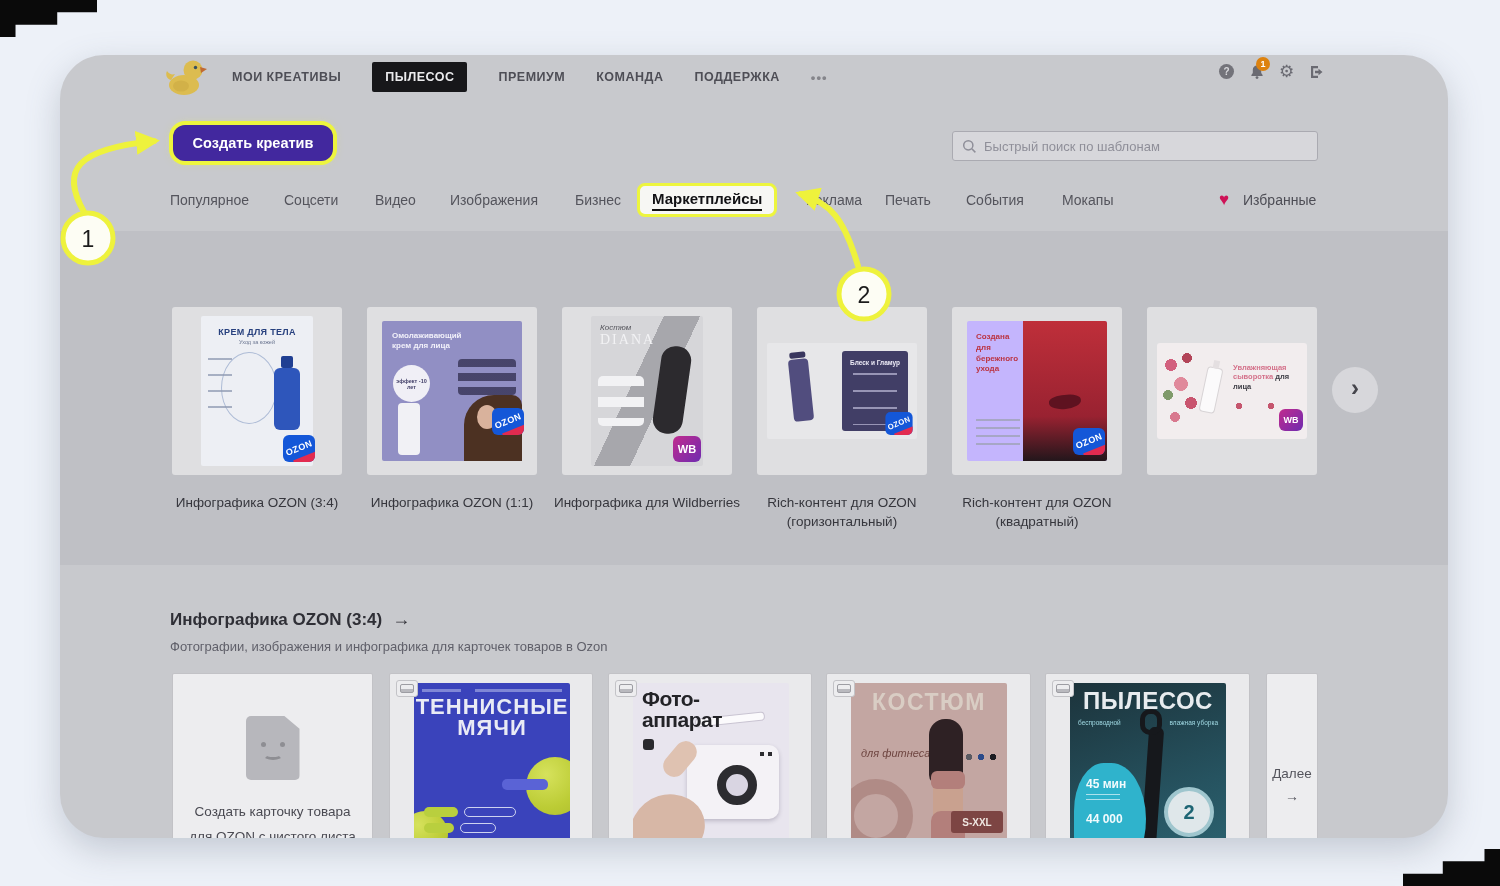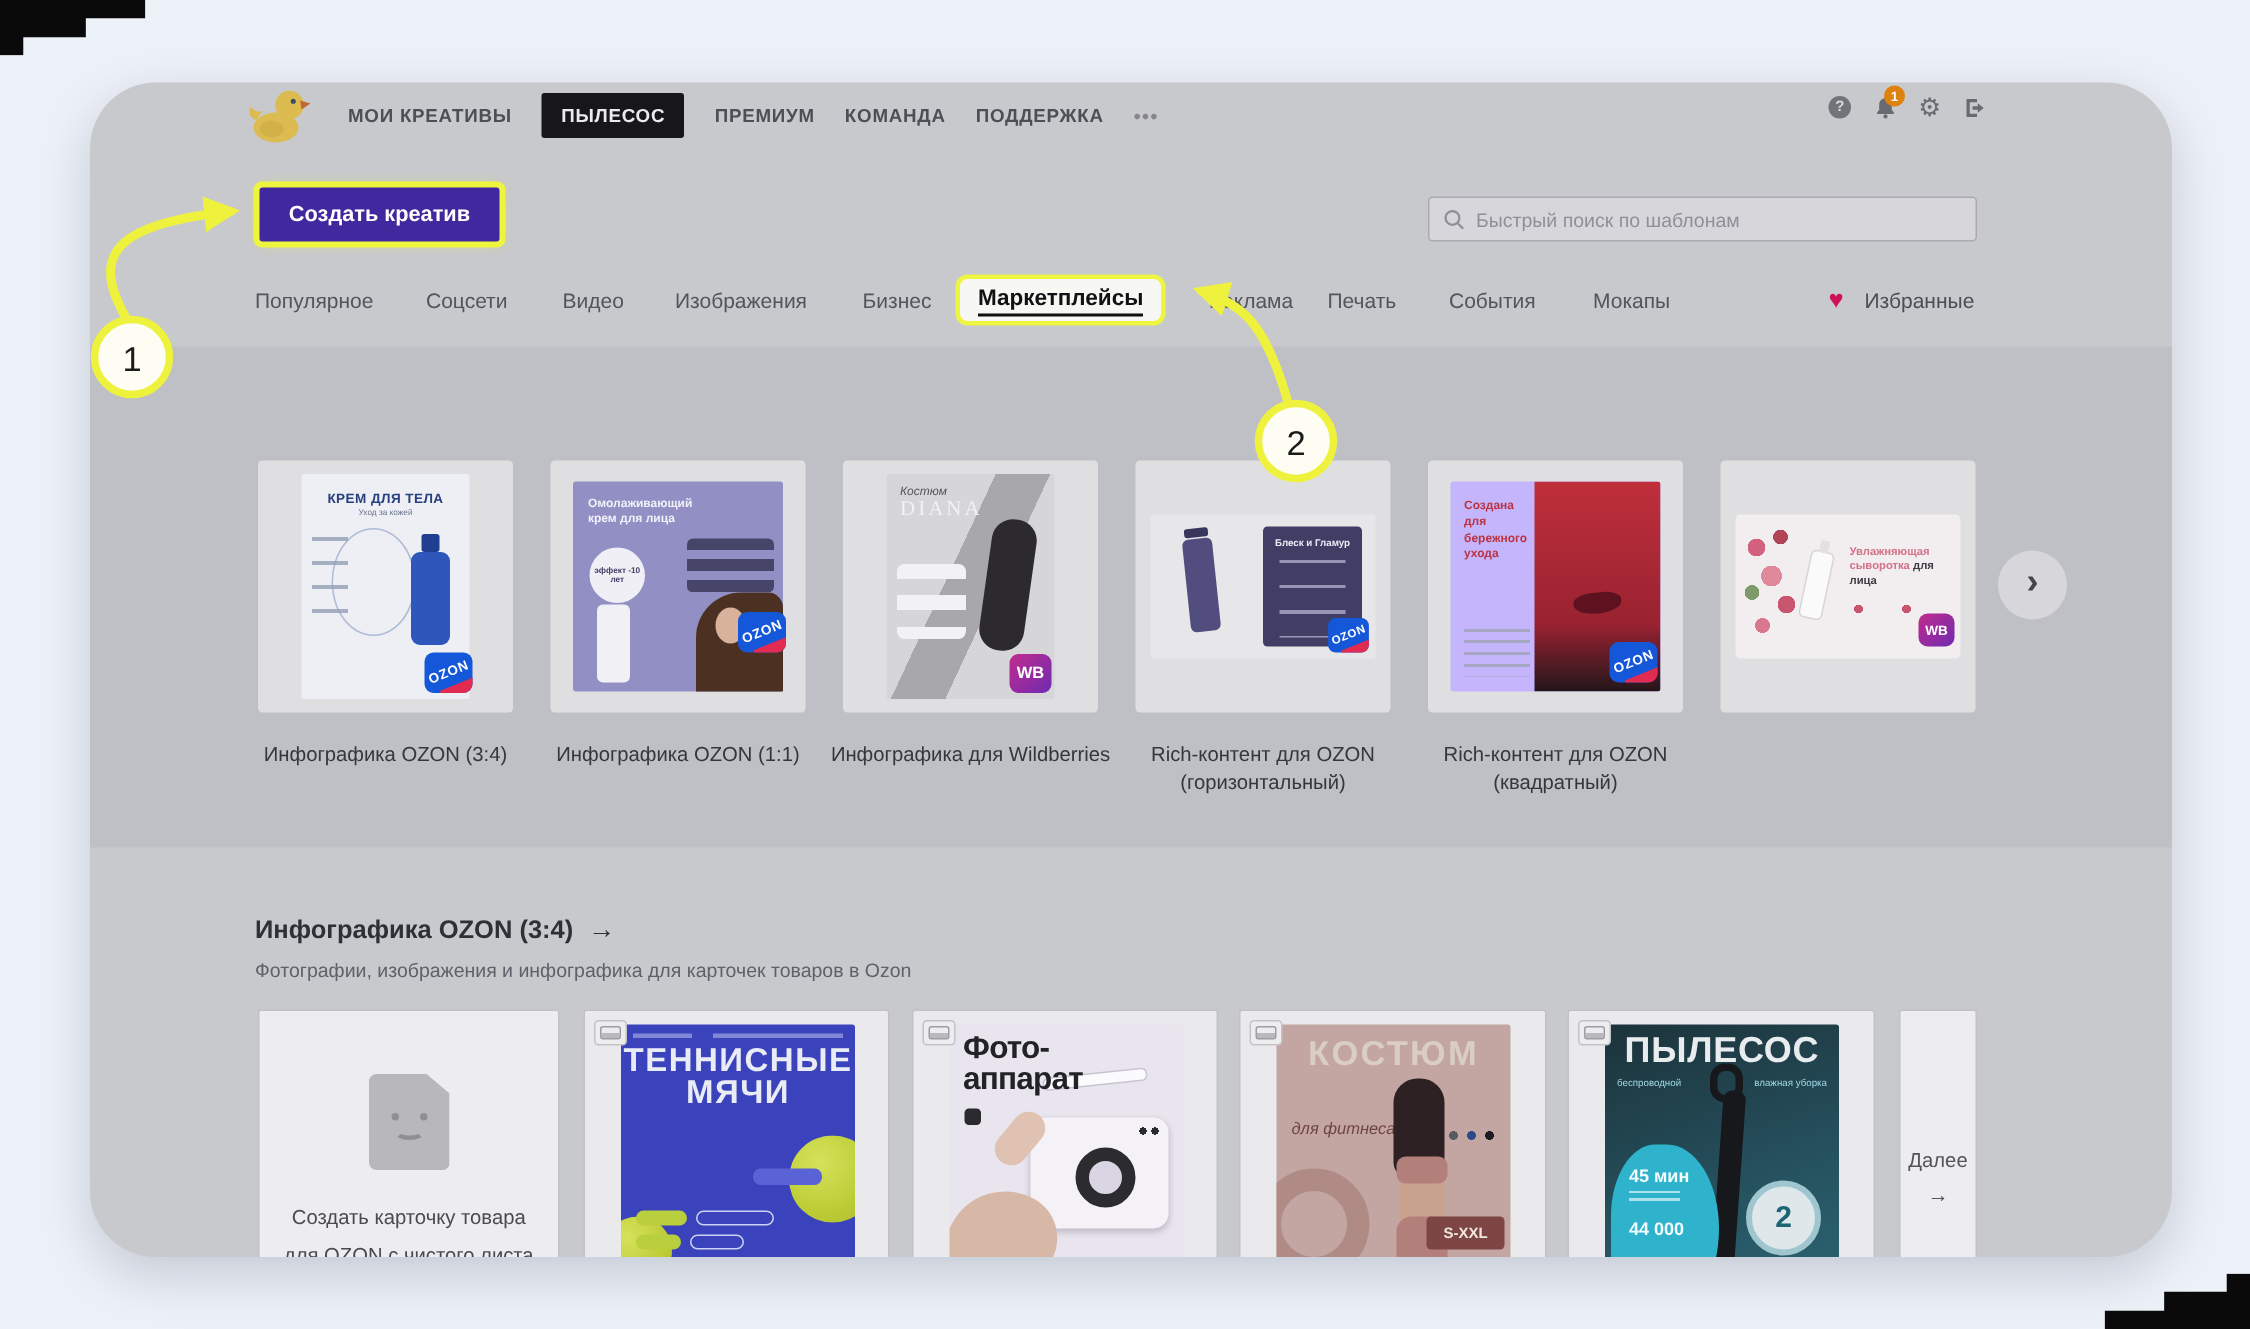--- a/index.html
+++ b/index.html
@@ -10,34 +10,34 @@
   .corner-tl { position:absolute; left:0; top:0; width:97px; height:37px; background:#0a0a0a;
     clip-path:polygon(0 0,100% 0,100% 33%,59% 33%,59% 67%,16% 67%,16% 100%,0 100%); }
   .corner-br { position:absolute; right:0; bottom:0; width:97px; height:37px; background:#0a0a0a;
     clip-path:polygon(100% 100%,0 100%,0 67%,41% 67%,41% 33%,84% 33%,84% 0,100% 0); }
 
   .window { position:absolute; left:60px; top:55px; width:1388px; height:783px; background:#c8c9cd;
     border-radius:44px; overflow:hidden; box-shadow:0 12px 34px rgba(90,100,120,.28); }
 
   
   .duck { position:absolute; left:104px; top:2px; width:44px; height:42px; }
-  .nav-items { position:absolute; left:172px; top:0; height:44px; display:flex; align-items:center; gap:20px; }
+  .nav-items { position:absolute; left:172px; top:0; height:44px; display:flex; align-items:center; gap:31px; }
   .nav-item { font-size:12.5px; font-weight:600; letter-spacing:.5px; color:#4e4e56; white-space:nowrap; cursor:pointer; }
   .nav-item.active { background:#17171a; color:#ebebed; padding:8px 13px; border-radius:2px; }
   .nav-more { color:#85858b; font-weight:700; letter-spacing:1px; font-size:13px; cursor:pointer; }
   .nav-icons { position:absolute; left:1158px; top:8px; display:flex; gap:13px; align-items:center; }
   .icn { width:17px; height:17px; display:flex; align-items:center; justify-content:center; color:#6a6a72; cursor:pointer; position:relative; }
   .help-circle { width:15px; height:15px; border-radius:50%; background:#73737a; color:#d9d9dd; font-size:10px; font-weight:700;
     display:flex; align-items:center; justify-content:center; }
   .badge { position:absolute; top:-6px; right:-5px; min-width:14px; height:14px; border-radius:7px; background:#dd820f;
     color:#fff; font-size:9px; font-weight:700; display:flex; align-items:center; justify-content:center; padding:0 3px; }
   .gear-glyph { font-size:17px; line-height:1; }
 
   
-  .create-btn { position:absolute; left:113px; top:70px; width:160px; height:36px; background:#42289e; border-radius:2px;
+  .create-btn { position:absolute; left:113px; top:70px; width:160px; height:36px; background:#42289e; border-radius:12px;
     color:#fff; font-size:14.5px; font-weight:700; display:flex; align-items:center; justify-content:center;
     box-shadow:0 0 0 4px #edf53e, 0 0 10px rgba(237,245,62,.55); cursor:pointer; }
   .search { position:absolute; left:892px; top:76px; width:366px; height:30px; background:#d7d7db; border:1px solid #aaaab1;
     border-radius:3px; display:flex; align-items:center; padding:0 9px; gap:7px; }
   .search input { flex:1; border:none; background:transparent; outline:none; font-size:13px; color:#55555e;
     font-family:"Liberation Sans", sans-serif; }
   .search input::placeholder { color:#8f8f99; }
 
   
   .tabs { position:absolute; left:110px; top:128px; width:1270px; height:40px; }

